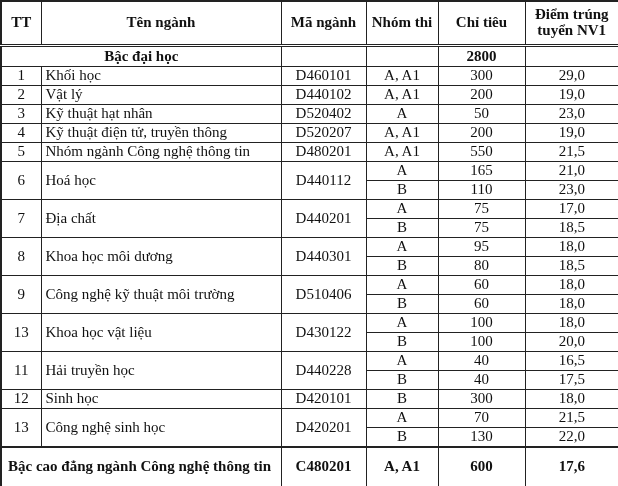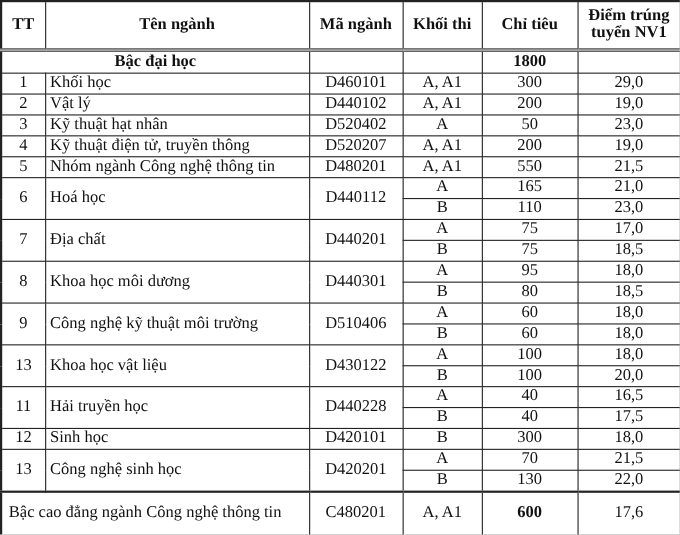--- a/index.html
+++ b/index.html
@@ -40,21 +40,21 @@
     col.c-name { width: 240px; }
     col.c-code { width: 85px; }
     col.c-block { width: 72px; }
     col.c-quota { width: 87px; }
     col.c-score { width: 94px; }
     .center { text-align: center; }
     .left { text-align: left; }
     .bold { font-weight: bold; text-align: center; }
     tr.r1 td { height: 18px; }
     tr.section td { height: 19px; }
-    tr.last td { height: 38px; border-top: 2px solid #222; }
+    tr.last td { height: 38px; border-top: 2px solid #222; font-weight: bold; }
     table.admissions { border-left: 2px solid #222; border-right: 2px solid #222; border-top: 2px solid #222;}
     .name-cell { padding-left: 7px; }
     .tt-cell { padding: 0; }
   </style>
 </head>
 <body>
 
 <table class="admissions">
   <colgroup>
     <col class="c-tt">
@@ -62,34 +62,34 @@
       <col class="c-code">
       <col class="c-block">
       <col class="c-quota">
       <col class="c-score">
   </colgroup>
   <thead>
     <tr>
       <th>TT</th>
       <th>Tên ngành</th>
       <th>Mã ngành</th>
-      <th>Khối thi</th>
+      <th>Nhóm thi</th>
       <th>Chỉ tiêu</th>
       <th>
         <span>Điểm trúng</span><br>
         <span>tuyển NV1</span>
       </th>
     </tr>
   </thead>
   <tbody id="tbody">
     <tr class="section">
       <td colspan="2" class="center bold">Bậc đại học</td>
       <td></td>
       <td></td>
-      <td class="center bold">1800</td>
+      <td class="center bold">2800</td>
       <td></td>
     </tr>
 
     <tr class="r1">
       <td class="center tt-cell">1</td>
       <td class="left name-cell">Khối học</td>
       <td class="center">D460101</td>
       <td class="center">A, A1</td>
       <td class="center">300</td>
       <td class="center">29,0</td>

